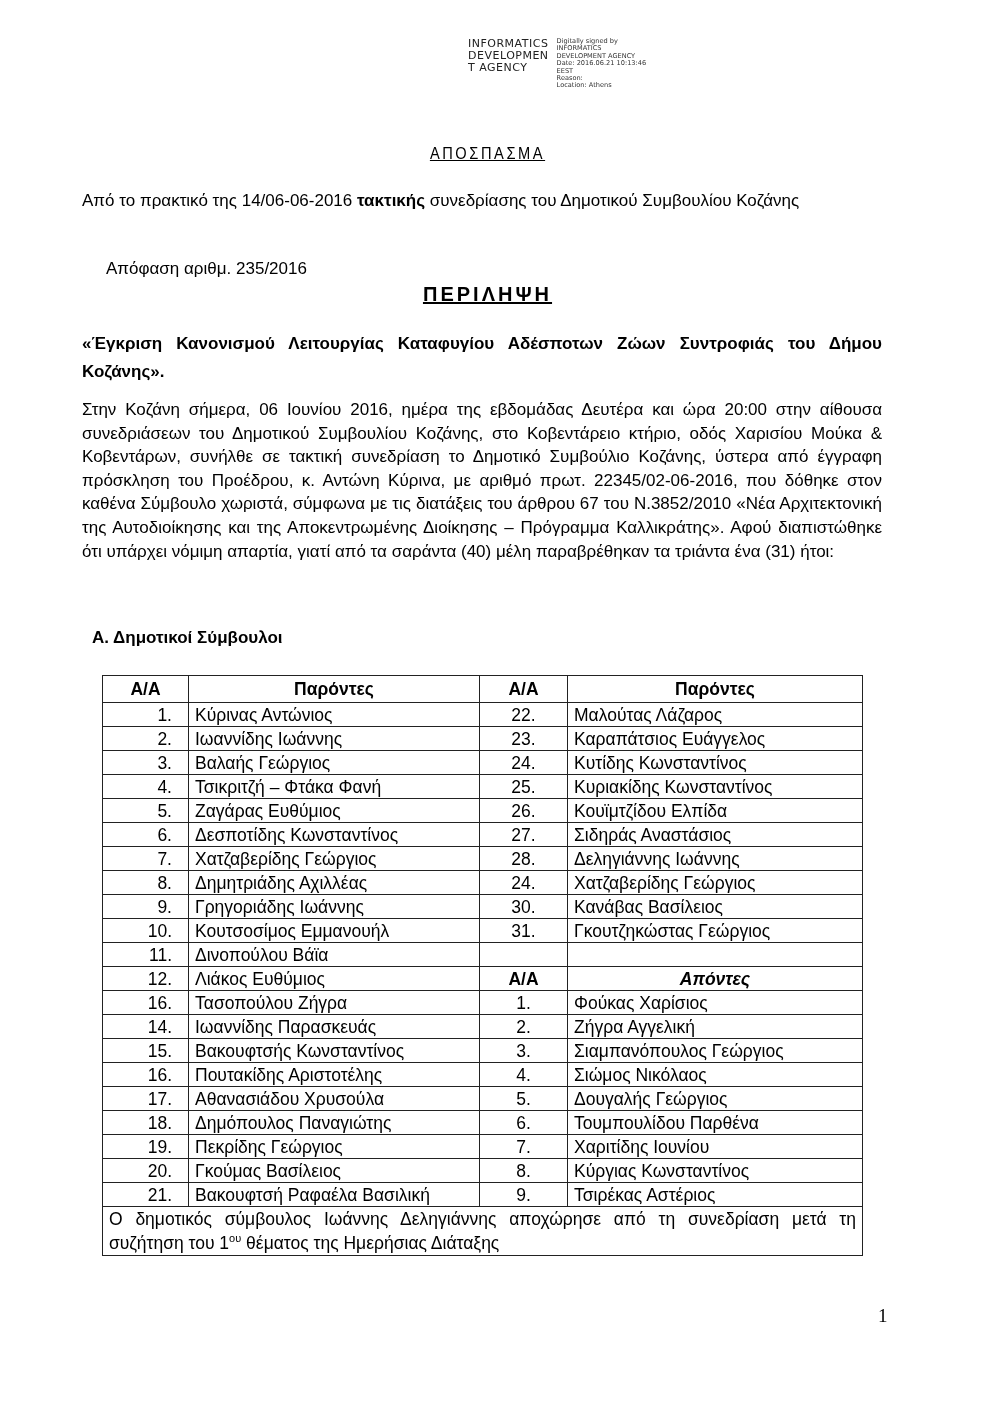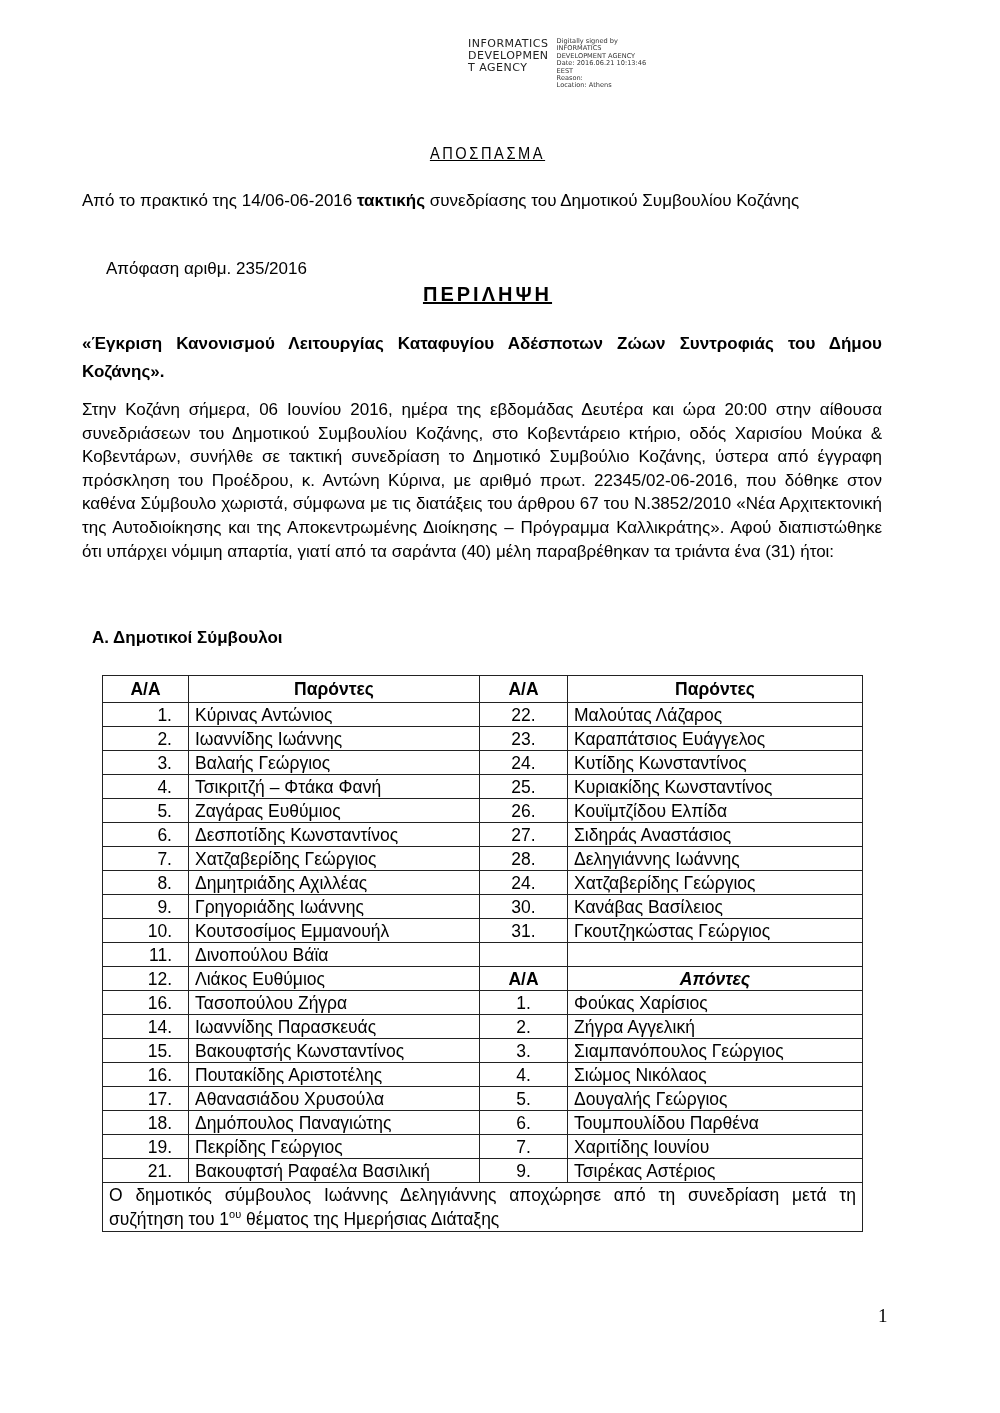--- a/index.html
+++ b/index.html
@@ -183,20 +183,26 @@
         <td class="c-num2">6.</td>
         <td class="c-name2">Τουμπουλίδου Παρθένα</td>
       </tr>
       <tr>
         <td class="c-num">19.</td>
         <td class="c-name">Πεκρίδης Γεώργιος</td>
         <td class="c-num2">7.</td>
         <td class="c-name2">Χαριτίδης Ιουνίου</td>
       </tr>
       <tr>
+        <td class="c-num">20.</td>
+        <td class="c-name">Γκούμας Βασίλειος</td>
+        <td class="c-num2">8.</td>
+        <td class="c-name2">Κύργιας Κωνσταντίνος</td>
+      </tr>
+      <tr>
         <td class="c-num">21.</td>
         <td class="c-name">Βακουφτσή Ραφαέλα Βασιλική</td>
         <td class="c-num2">9.</td>
         <td class="c-name2">Τσιρέκας Αστέριος</td>
       </tr>
       <tr>
         <td colspan="4" class="note-cell"><span>Ο δημοτικός σύμβουλος Ιωάννης Δεληγιάννης αποχώρησε από τη συνεδρίαση μετά τη συζήτηση του 1</span><sup>ου</sup><span> θέματος της Ημερήσιας Διάταξης</span></td>
       </tr>
     </tbody>
 </table>

